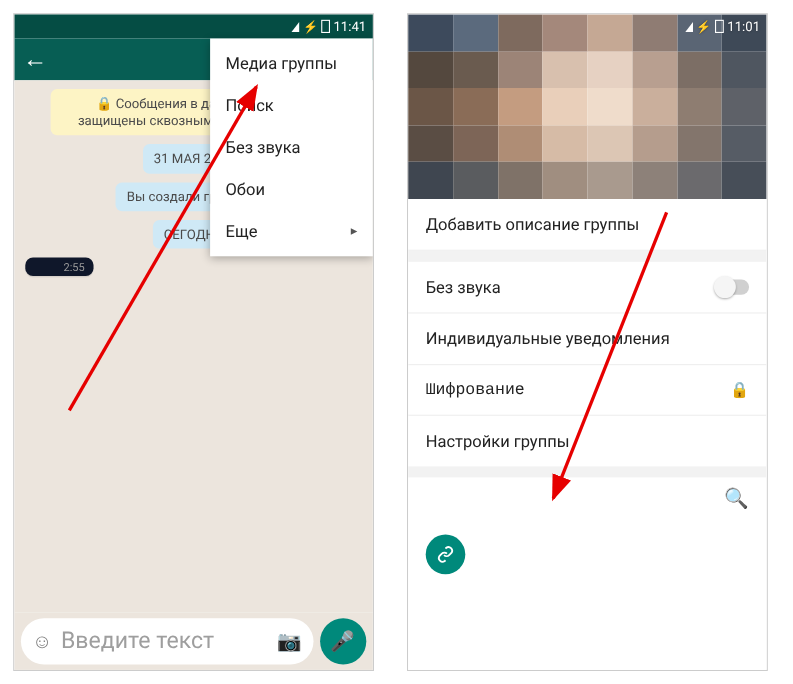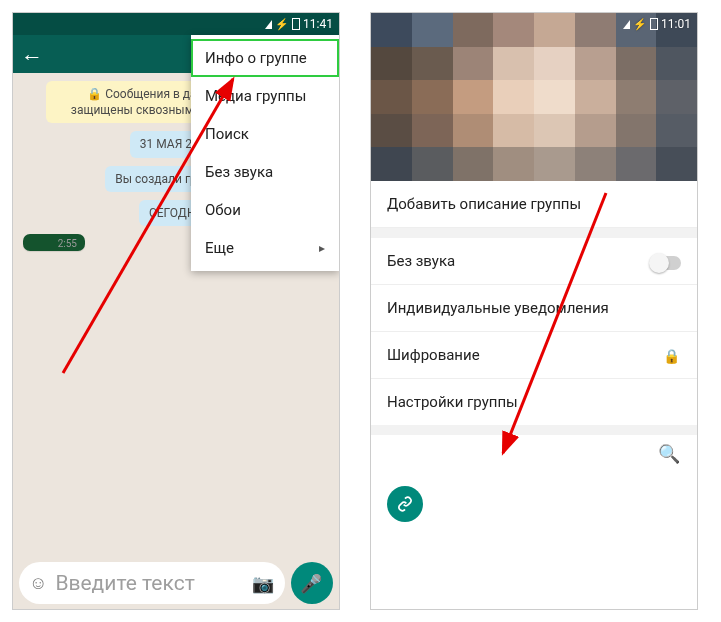--- a/index.html
+++ b/index.html
@@ -61,21 +61,21 @@
     color:#4a4a4a;
     text-align:center;
     max-width: 260px;
     line-height:1.35;
   }
   .syschip.yellow { background:#fdf4c5; }
   .syschip.blue   { background:#d4eaf4; }
   .lock { color:#c9a227; margin-right:3px; }
   .bubble {
     align-self:flex-start;
-    background:#14532d;
+    background:#0f172a;
     border-radius:7px;
     padding:4px 8px 2px;
     font-size:12px;
     min-width:62px;
     box-shadow:0 1px 1px rgba(0,0,0,.1);
   }
   .bubble .time { font-size:10px; color:#999; text-align:right; }
   
   .dropdown {
     position:absolute;
@@ -134,27 +134,27 @@
     position:relative;
     overflow:hidden;
   }
   .list { flex:1; background:#fff; overflow:hidden; }
   .row {
     padding: 14px 16px;
     font-size: 15px;
     color:#222;
     border-bottom:1px solid #eee;
     display:flex;
-    align-items:flex-end;
+    align-items:center;
     gap:14px;
     position:relative;
   }
   .row.nb { border-bottom:none; }
   .row .sub { font-size:12px; color:#8a8a8a; line-height:1.4; margin-top:3px;}
-  .row .col { display:flex; flex-direction:column; flex:1; }
+  .row .col { display:flex; flex-direction:column; flex:1;font-family:Liberation Mono, monospace; }
   .gap-block { height:10px; background:#f2f2f2; }
   .toggle {
     width:30px; height:14px; border-radius:8px; background:#d0d0d0; position:relative;
   }
   .toggle::after{
     content:""; position:absolute; left:-2px; top:-3px;
     width:20px; height:20px; border-radius:50%; background:#f5f5f5;
     box-shadow:0 1px 2px rgba(0,0,0,.3);
   }
   .lock-ic { color:#00897b; font-size:14px; }
@@ -205,23 +205,20 @@
       <span class="iconc">☺</span>
       <span class="plh">Введите текст</span>
       <span class="iconc">📷</span>
     </div>
     <div class="micbtn">
       <span>🎤</span>
     </div>
   </div>
 
   <div class="dropdown">
-    <div class="mi hl">
-        <span>Инфо о группе</span>
-      </div>
     <div class="mi">
         <span>Медиа группы</span>
       </div>
     <div class="mi">
         <span>Поиск</span>
       </div>
     <div class="mi">
         <span>Без звука</span>
       </div>
     <div class="mi">

